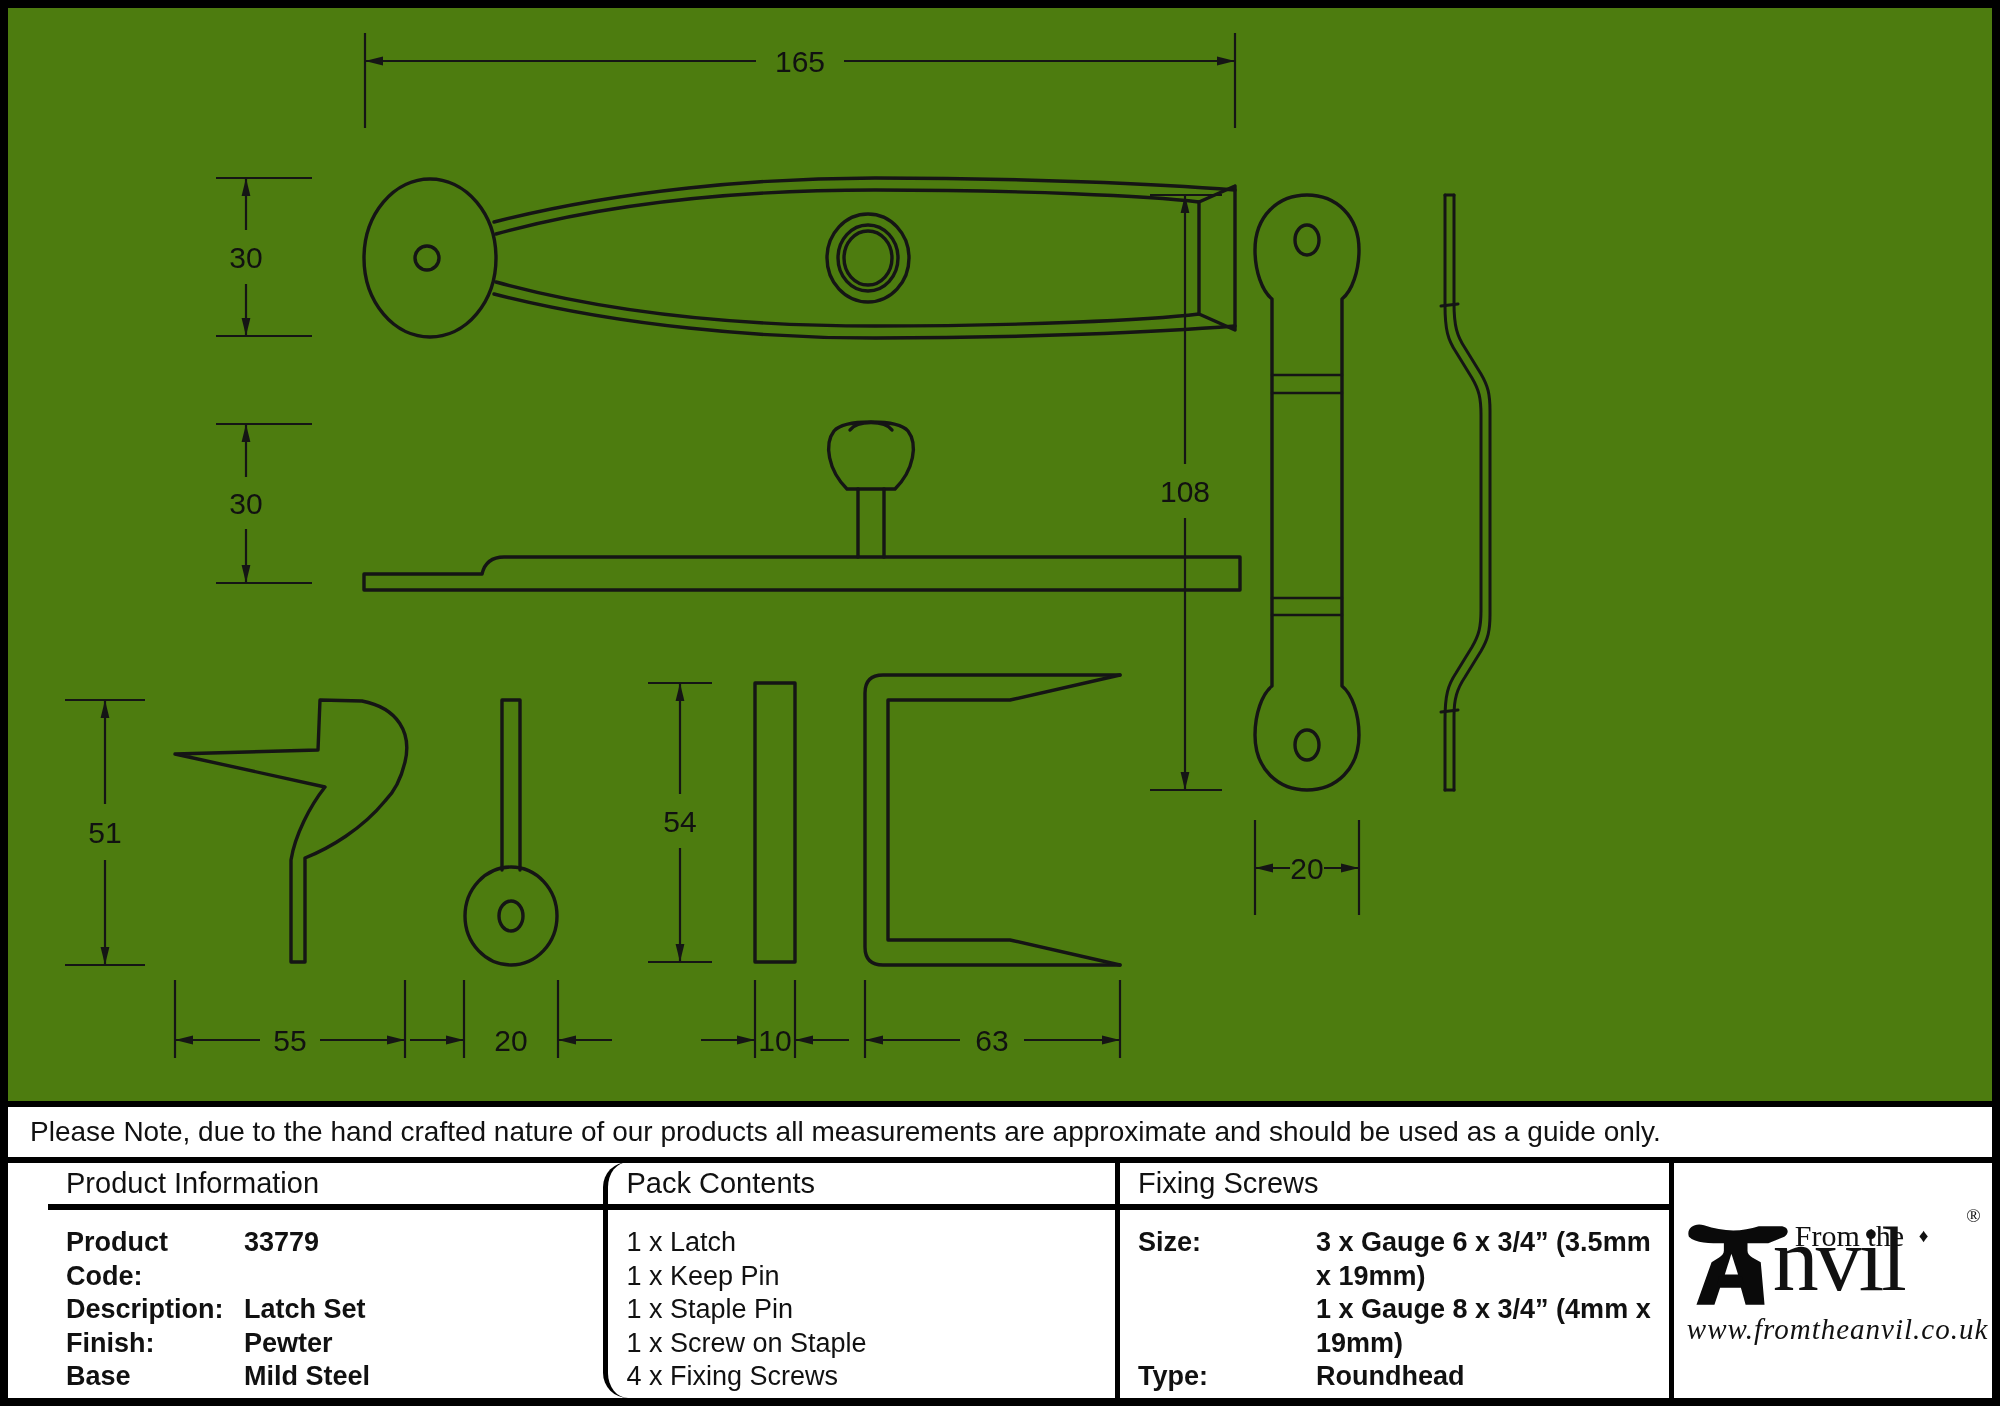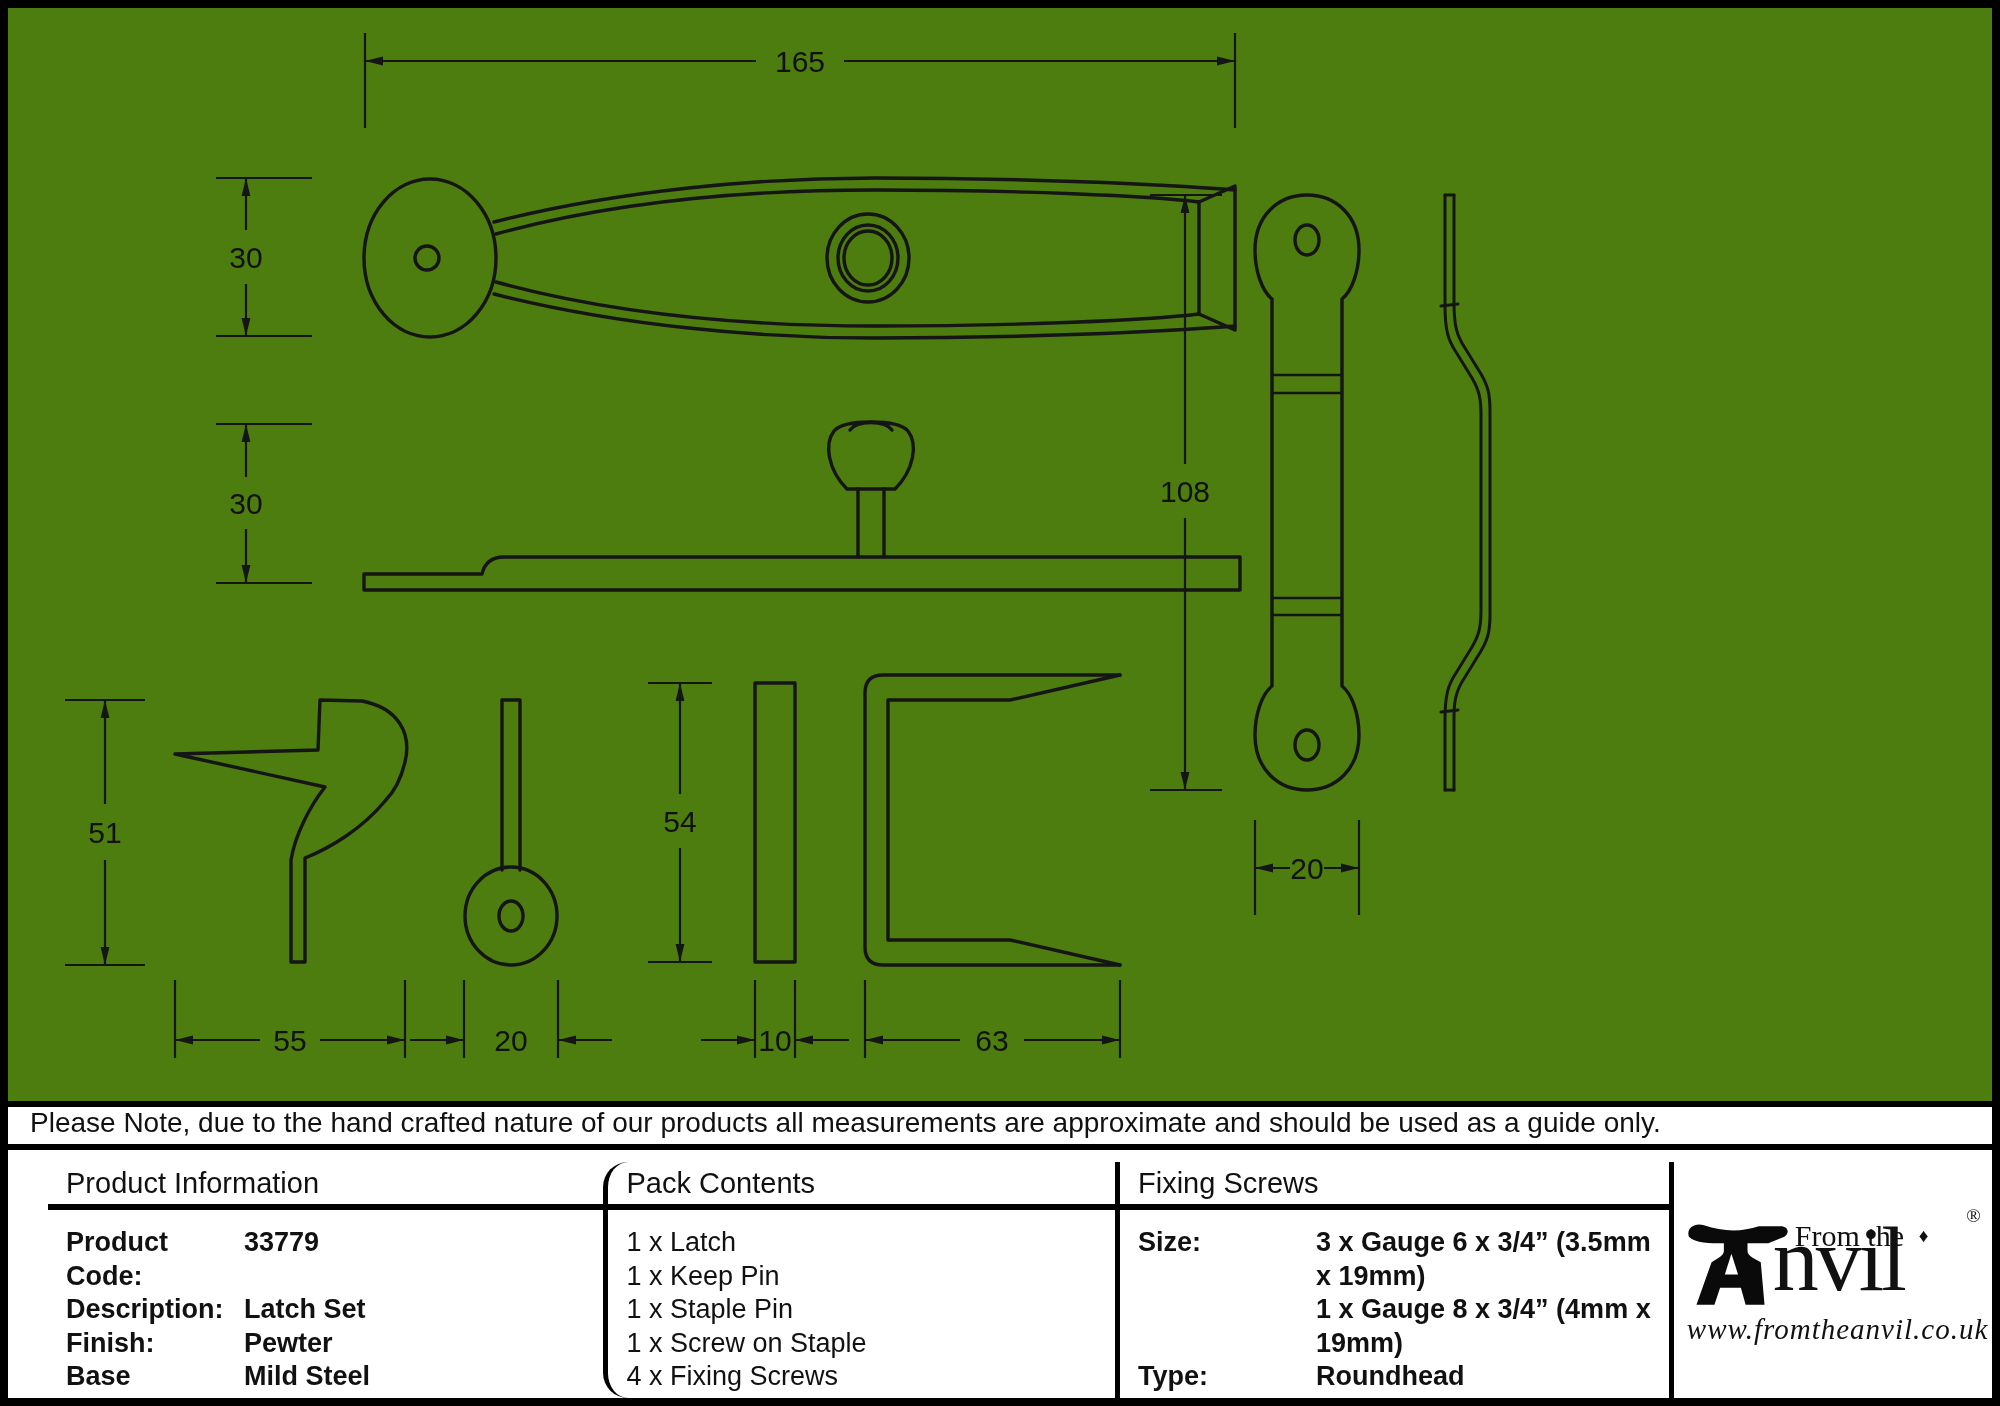--- a/index.html
+++ b/index.html
@@ -5,23 +5,23 @@
   html,body{margin:0;padding:0;background:#e8e8e8;}
   *{box-sizing:border-box;}
   .sheet{
     position:relative;width:2000px;height:1406px;background:#fff;
     border:8px solid #000;font-family:"Liberation Sans",sans-serif;color:#111;
     overflow:hidden;
   }
   .drawing-area{position:absolute;left:0;top:0;width:1984px;height:1093px;background:#4d7c0f;}
   .drawing-area svg{display:block;width:100%;height:100%;}
   .note-row{
-    position:absolute;left:0;top:1093px;width:1984px;height:49px;
+    position:absolute;left:0;top:1093px;width:1984px;height:62px;
     border-top:6px solid #000;border-bottom:6px solid #000;
-    display:flex;padding-left:22px;font-size:28px;
+    display:flex;align-items:center;padding-left:22px;font-size:28px;
   }
   .info-table{
     position:absolute;left:0;top:1154px;width:1984px;height:236px;
     display:flex;flex-direction:row;align-items:stretch;
   }
   .col{position:relative;height:100%;}
   .col + .col{border-left:5px solid #000;}
   .col-product{width:567px;margin-left:40px;}
   .col-pack{width:522px;border-radius:25px;}
   .col-screws{width:565px;}

